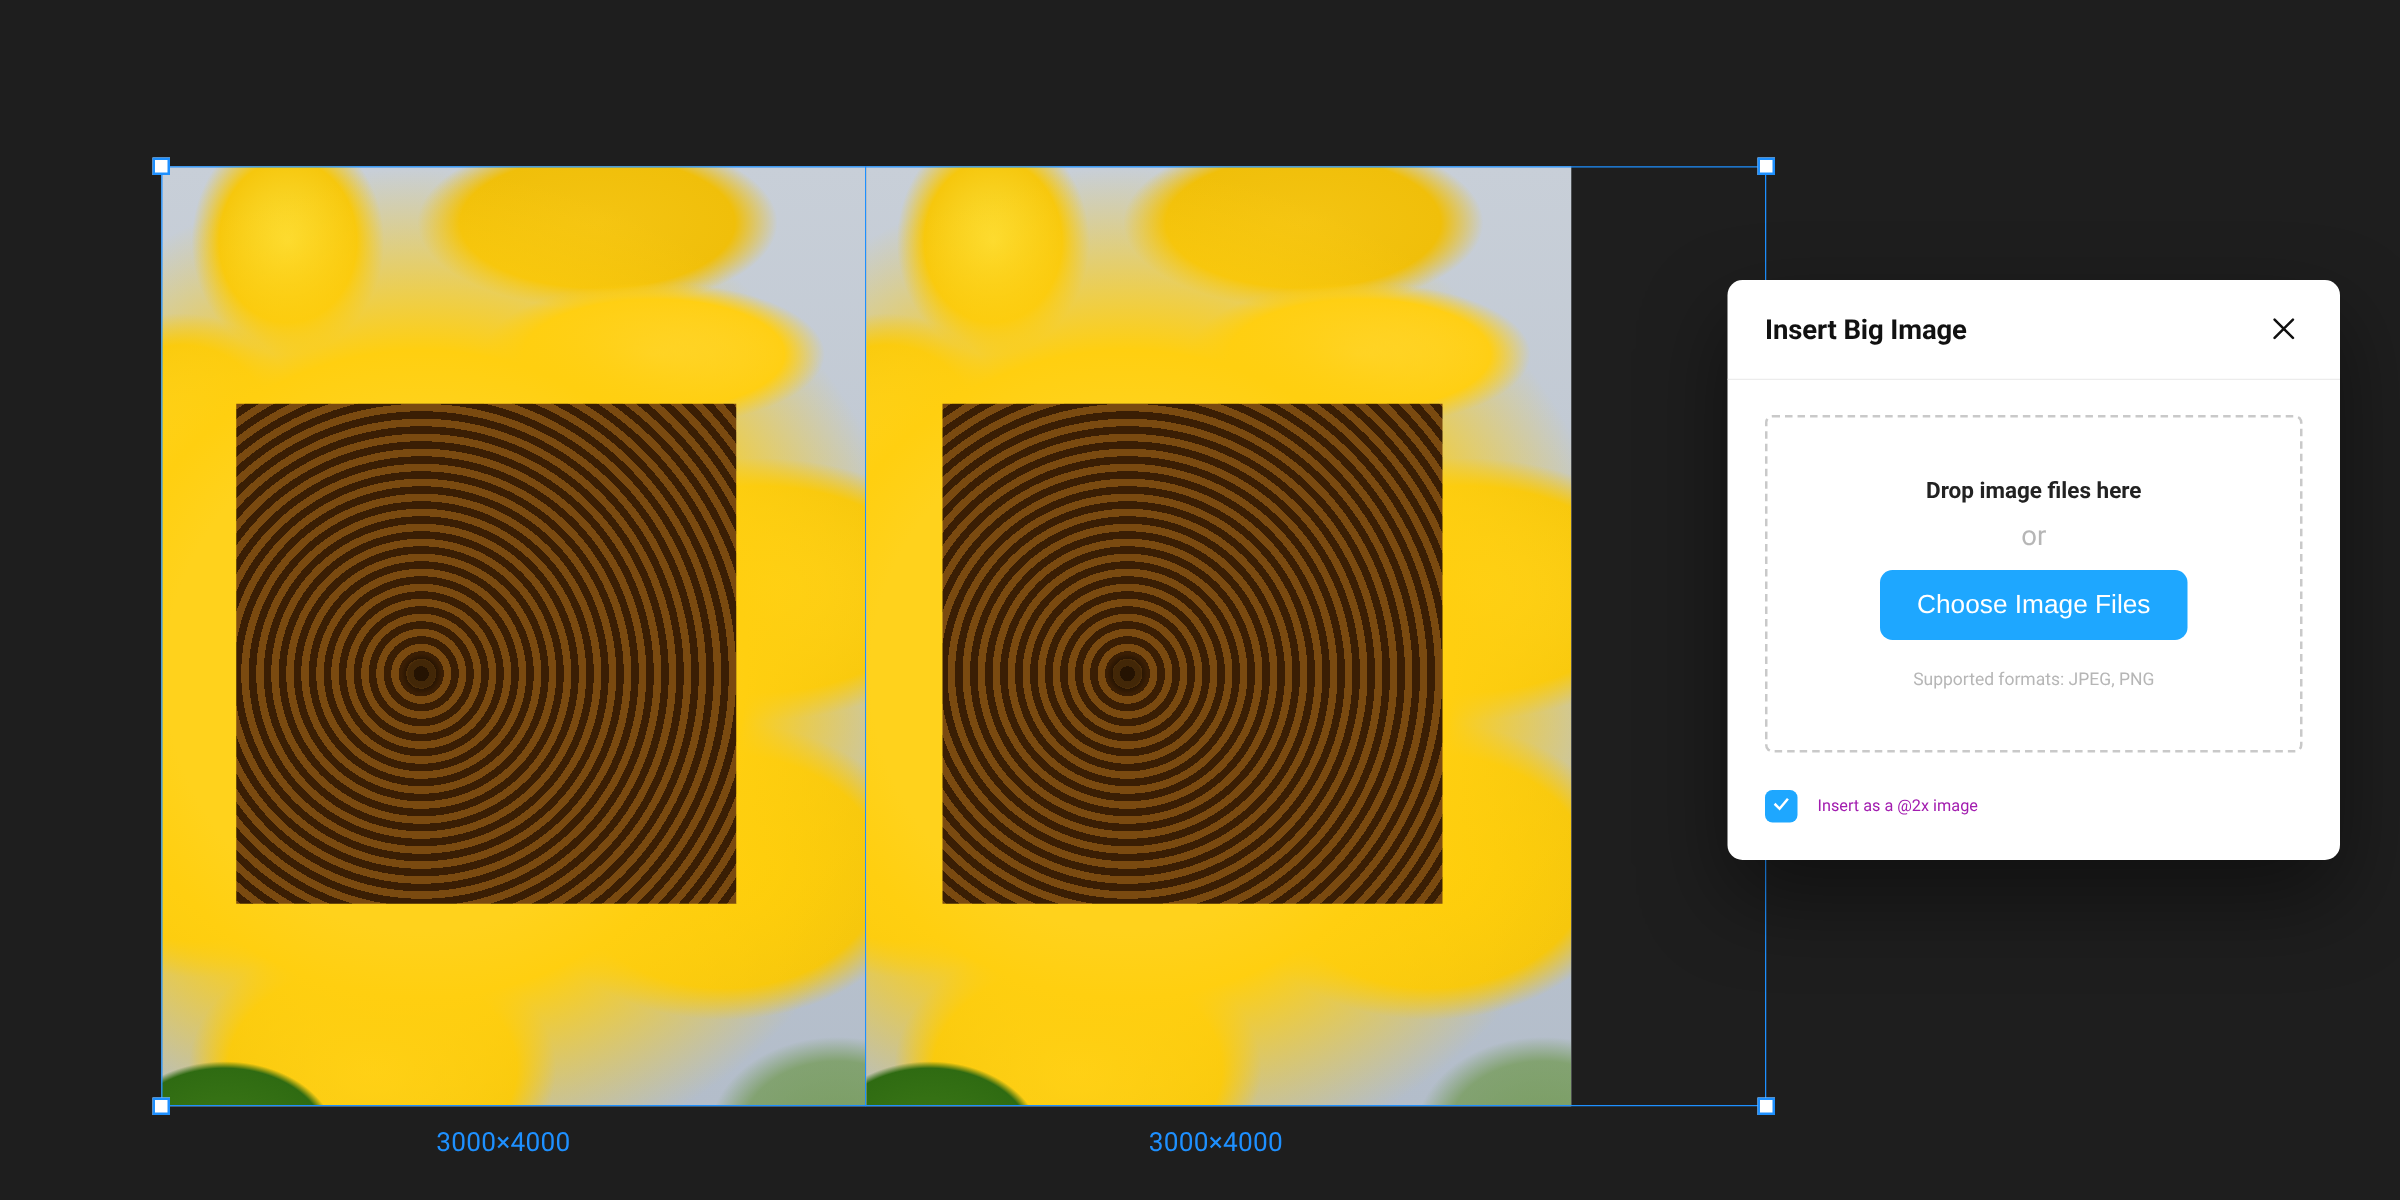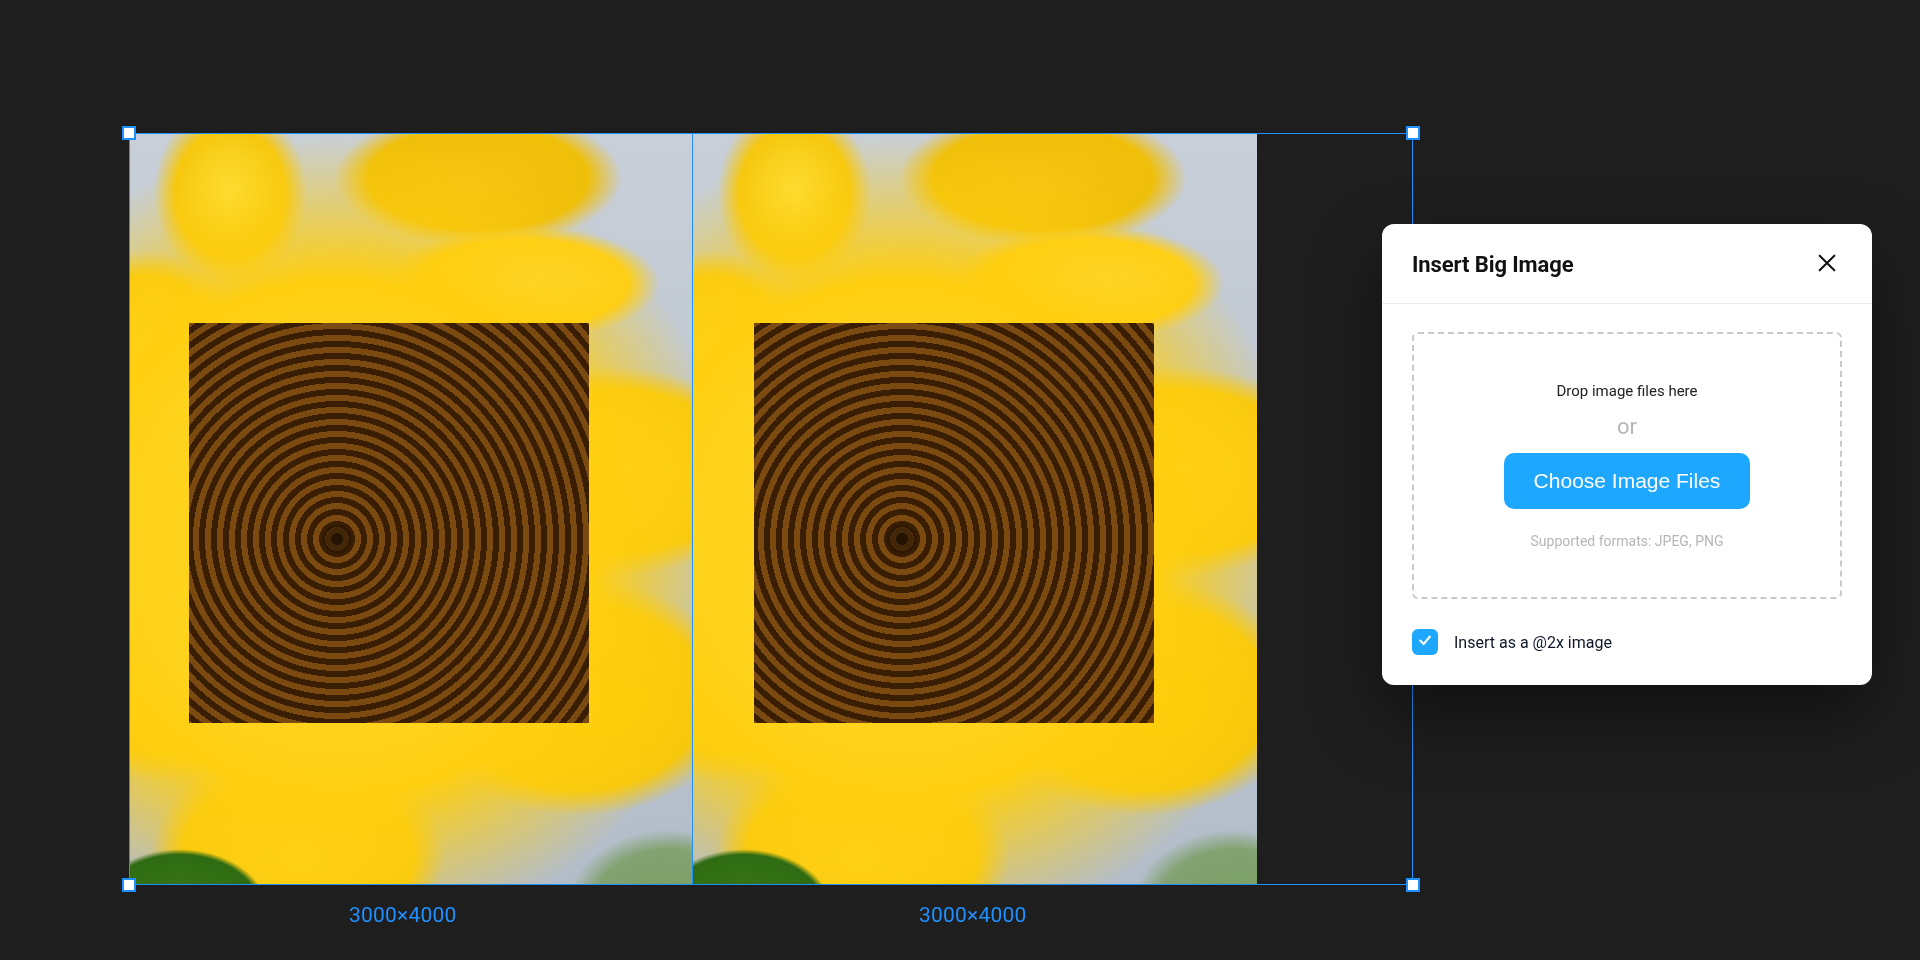--- a/index.html
+++ b/index.html
@@ -162,21 +162,21 @@
 
   .dropzone {
     border: 2px dashed #c9c9c9;
     border-radius: 6px;
     padding: 48px 20px 48px 20px;
     display: flex;
     flex-direction: column;
     align-items: center;
     gap: 14px;
   }
-  .drop-title { font-size: 15px; font-weight: 400; color: #222; }
+  .drop-title { font-size: 18px; font-weight: 700; color: #222; }
   .drop-or    { font-size: 22px; color: #b6b6b6; }
 
   .choose-btn {
     background: #1ea7ff;
     color: #fff;
     border: none;
     border-radius: 10px;
     font-size: 21px;
     font-weight: 500;
     padding: 16px 30px;
@@ -192,21 +192,21 @@
     margin-top: 30px;
   }
   .chk {
     width: 26px; height: 26px;
     border-radius: 6px;
     background: #1ea7ff;
     display: flex; align-items: center; justify-content: center;
     cursor: pointer;
   }
   .chk svg { width: 16px; height: 16px; stroke: #fff; stroke-width: 3; fill: none; }
-  .option-label { font-size: 16px; color: #0f172a; }
+  .option-label { font-size: 13px; color: #a21caf; }
 </style>
 </head>
 <body>
 
 <div class="canvas">
   <div class="image-slot left">
     <div class="sunflower"></div>
   </div>
   <div class="image-slot right">
     <div class="sunflower"></div>

